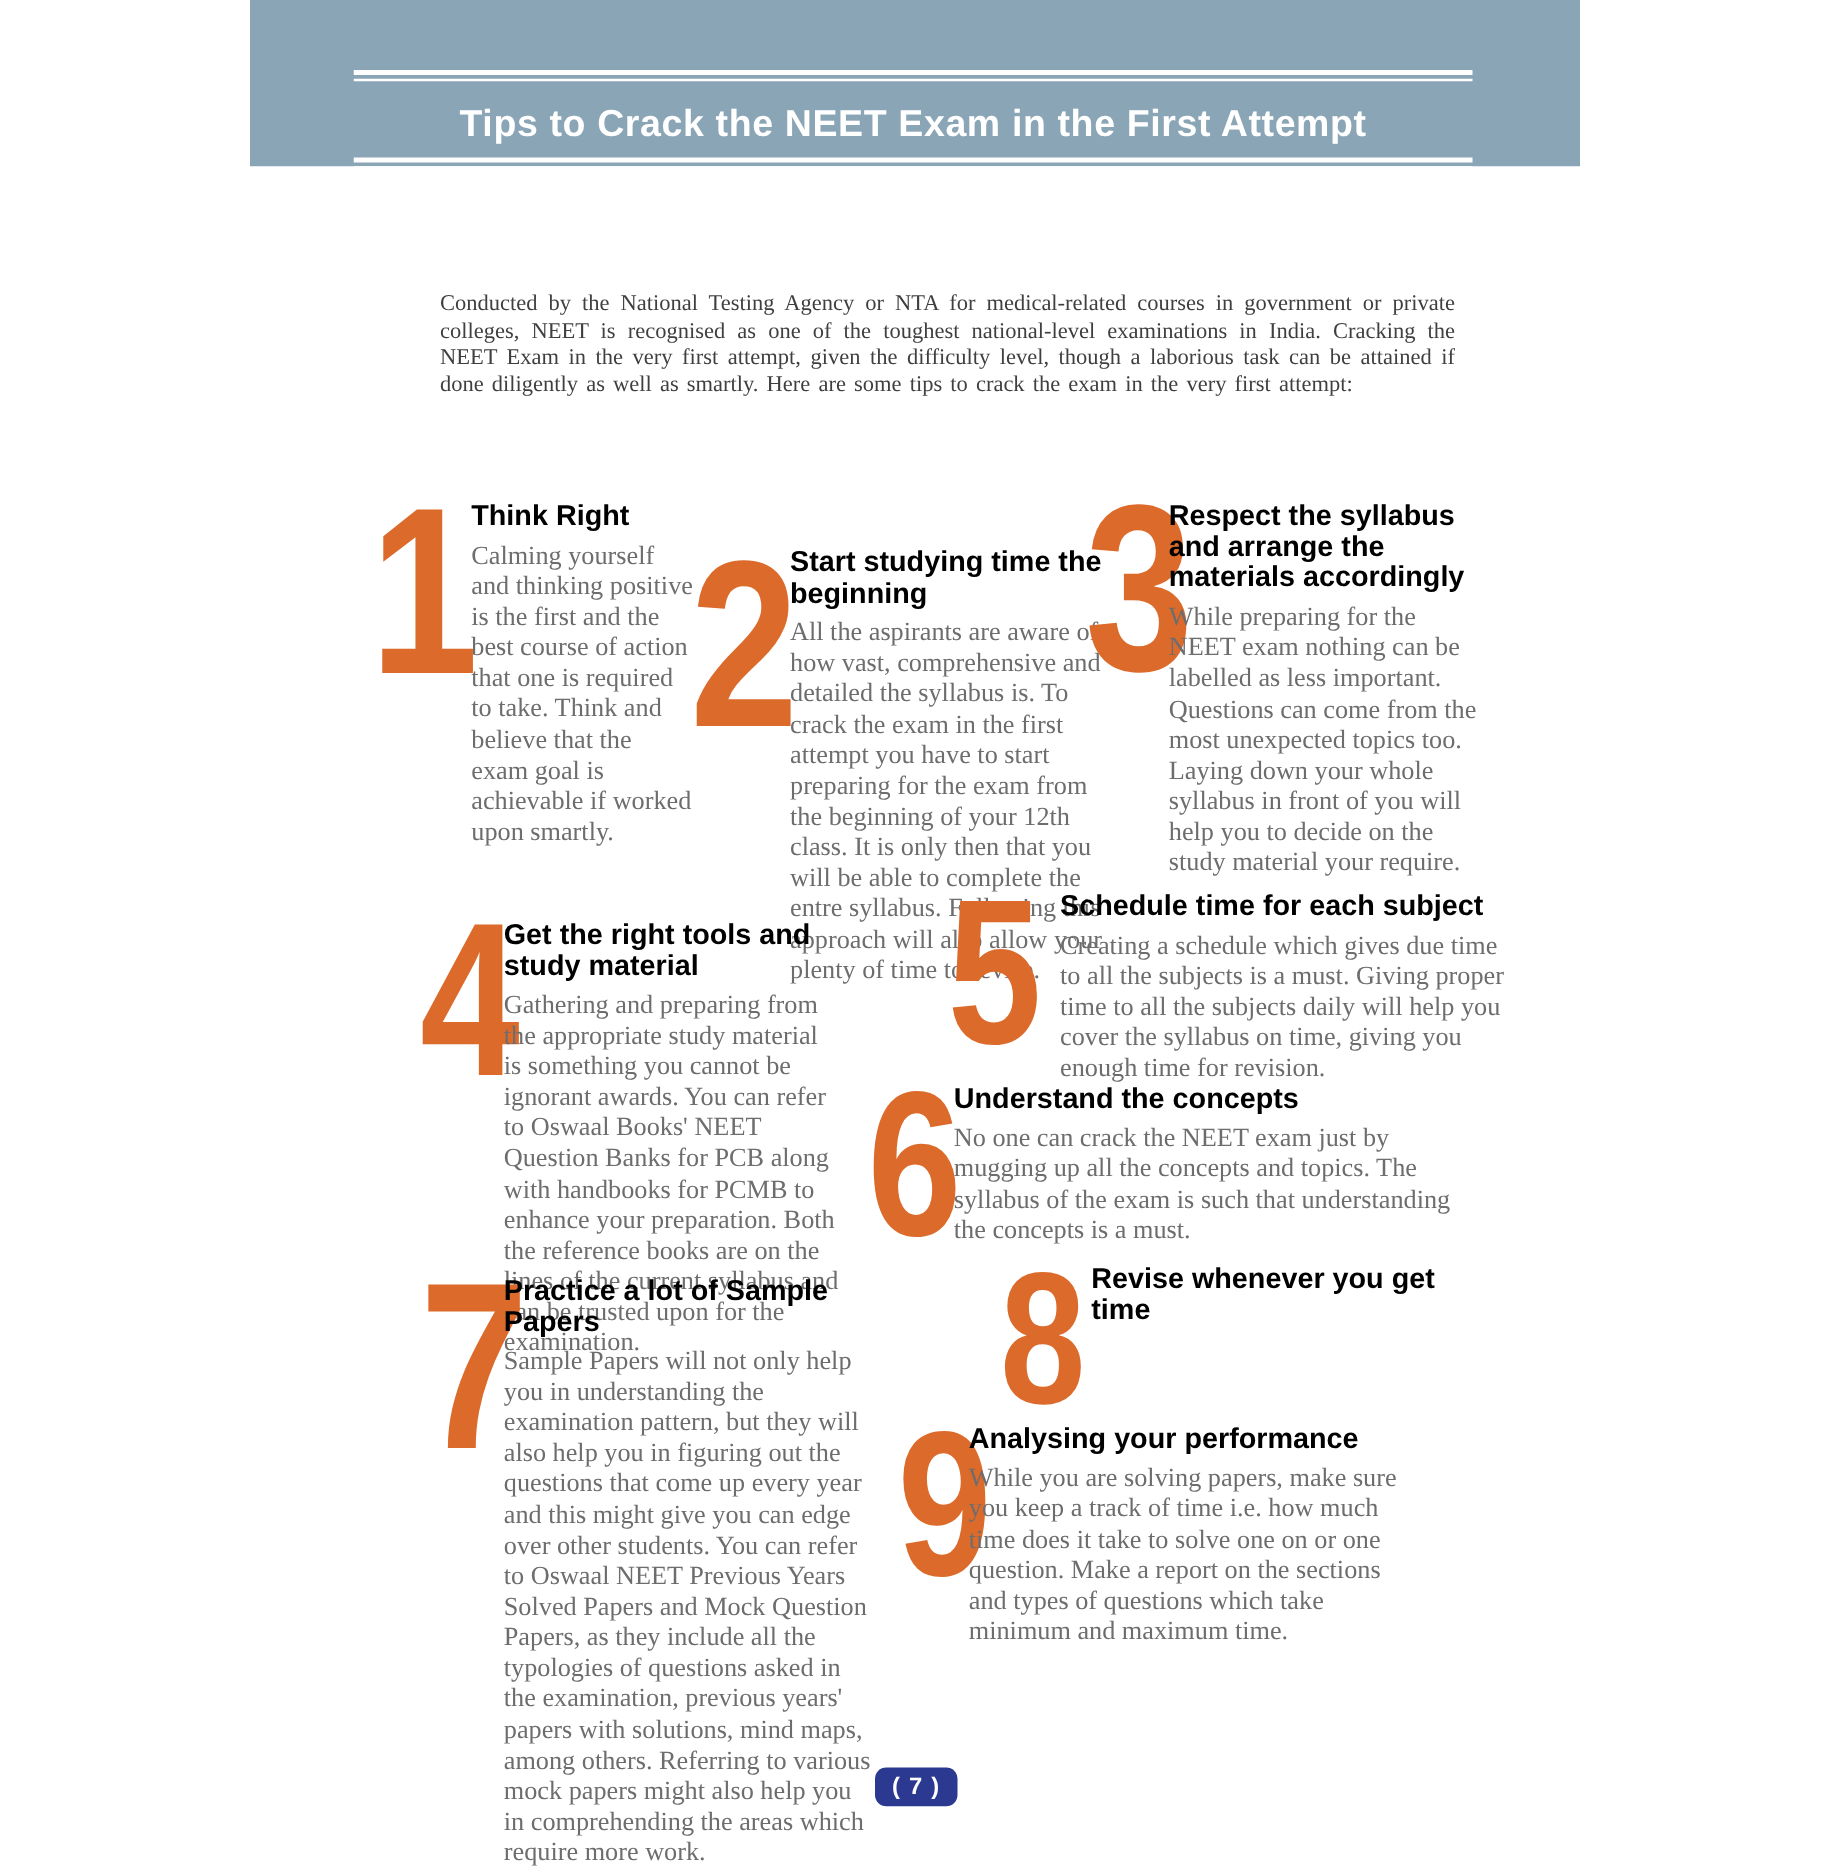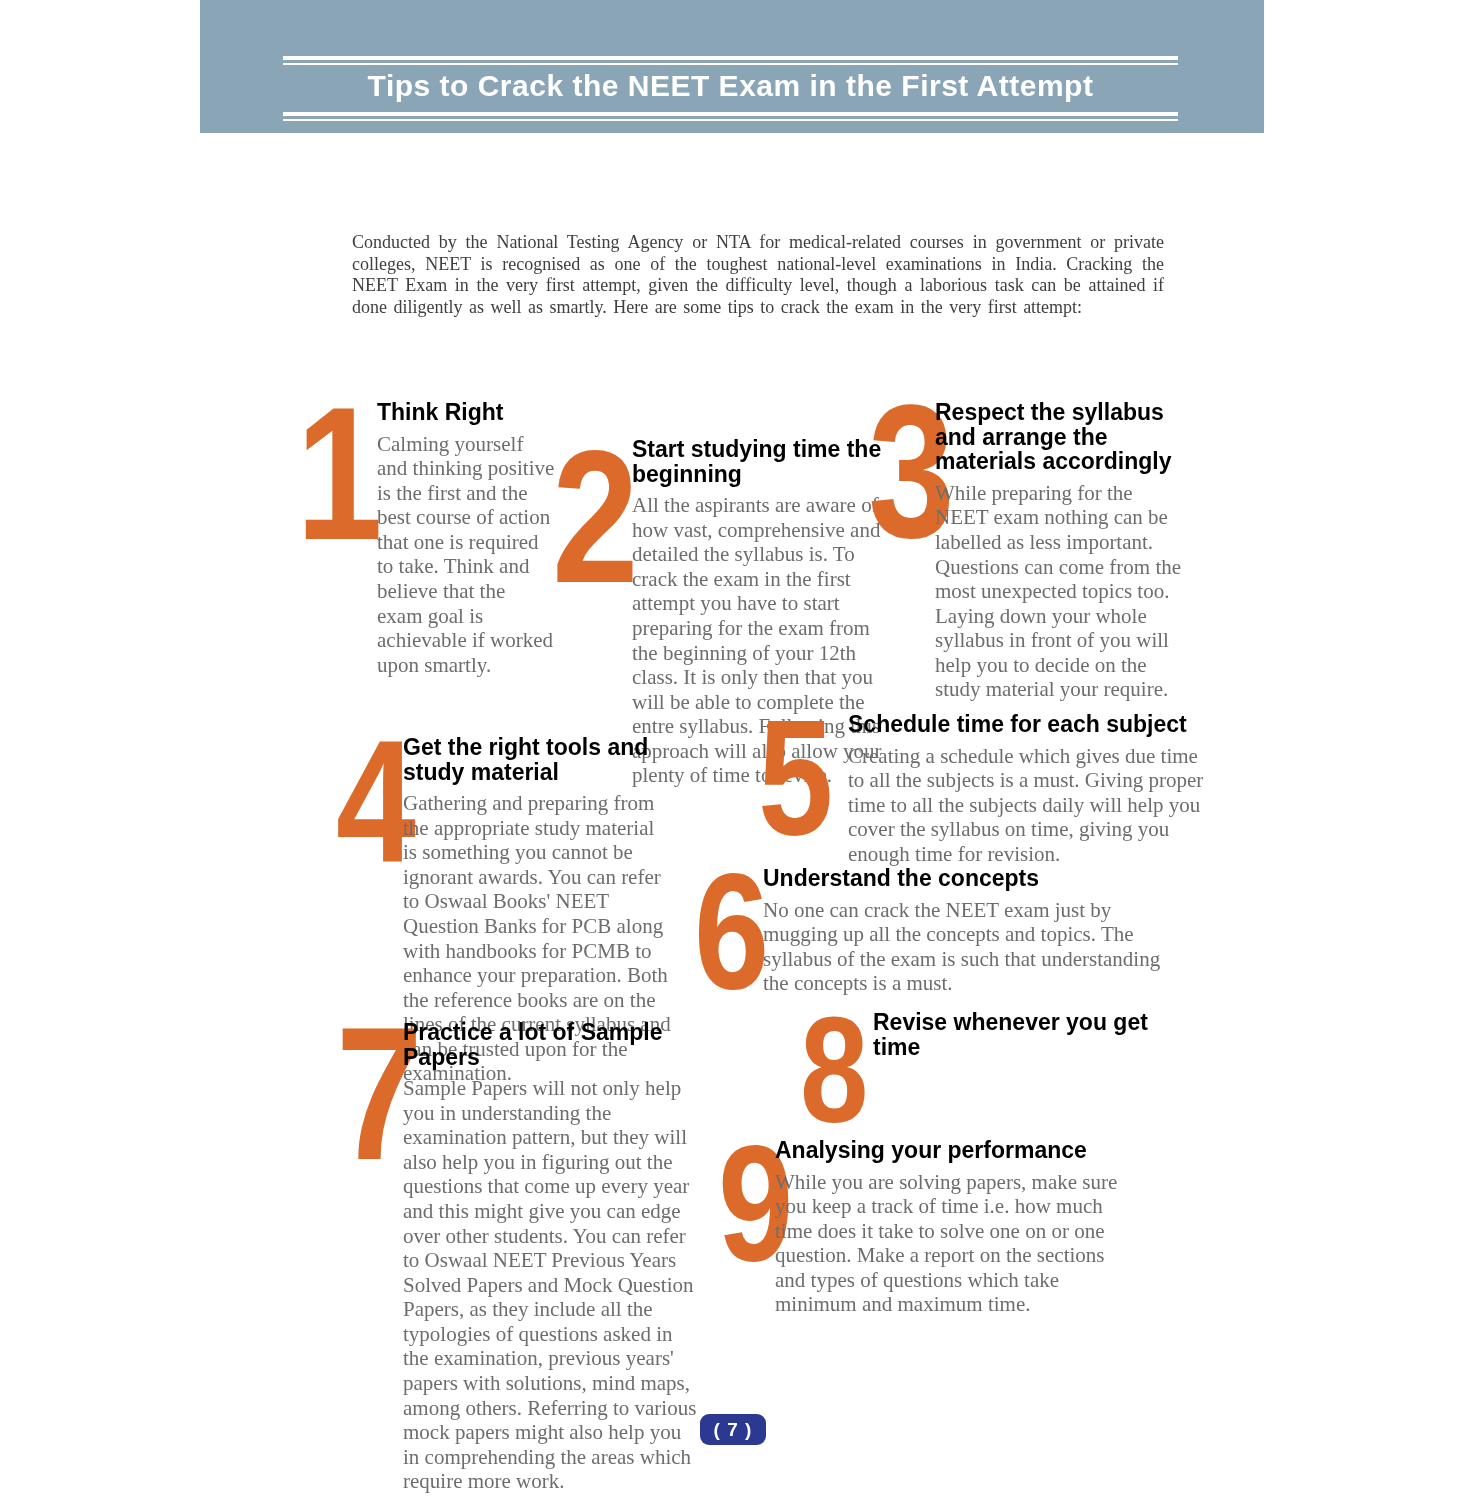--- a/index.html
+++ b/index.html
@@ -29,21 +29,21 @@
     border-top: 4px solid #ffffff;
     border-bottom: 2px solid #ffffff;
   }
   .band-title {
     font-family: "Liberation Sans", sans-serif;
     font-weight: bold;
     font-size: 30px;
     line-height: 1;
     color: #ffffff;
     text-align: center;
-    padding: 6px 0 11px 0;
+    padding: 20px 0 11px 0;
     letter-spacing: 0.5px;
   }
 
   
   .intro {
     position: absolute;
     left: 352px; top: 214px;
     width: 812px;
     font-family: "Liberation Serif", serif;
     font-size: 18px;

